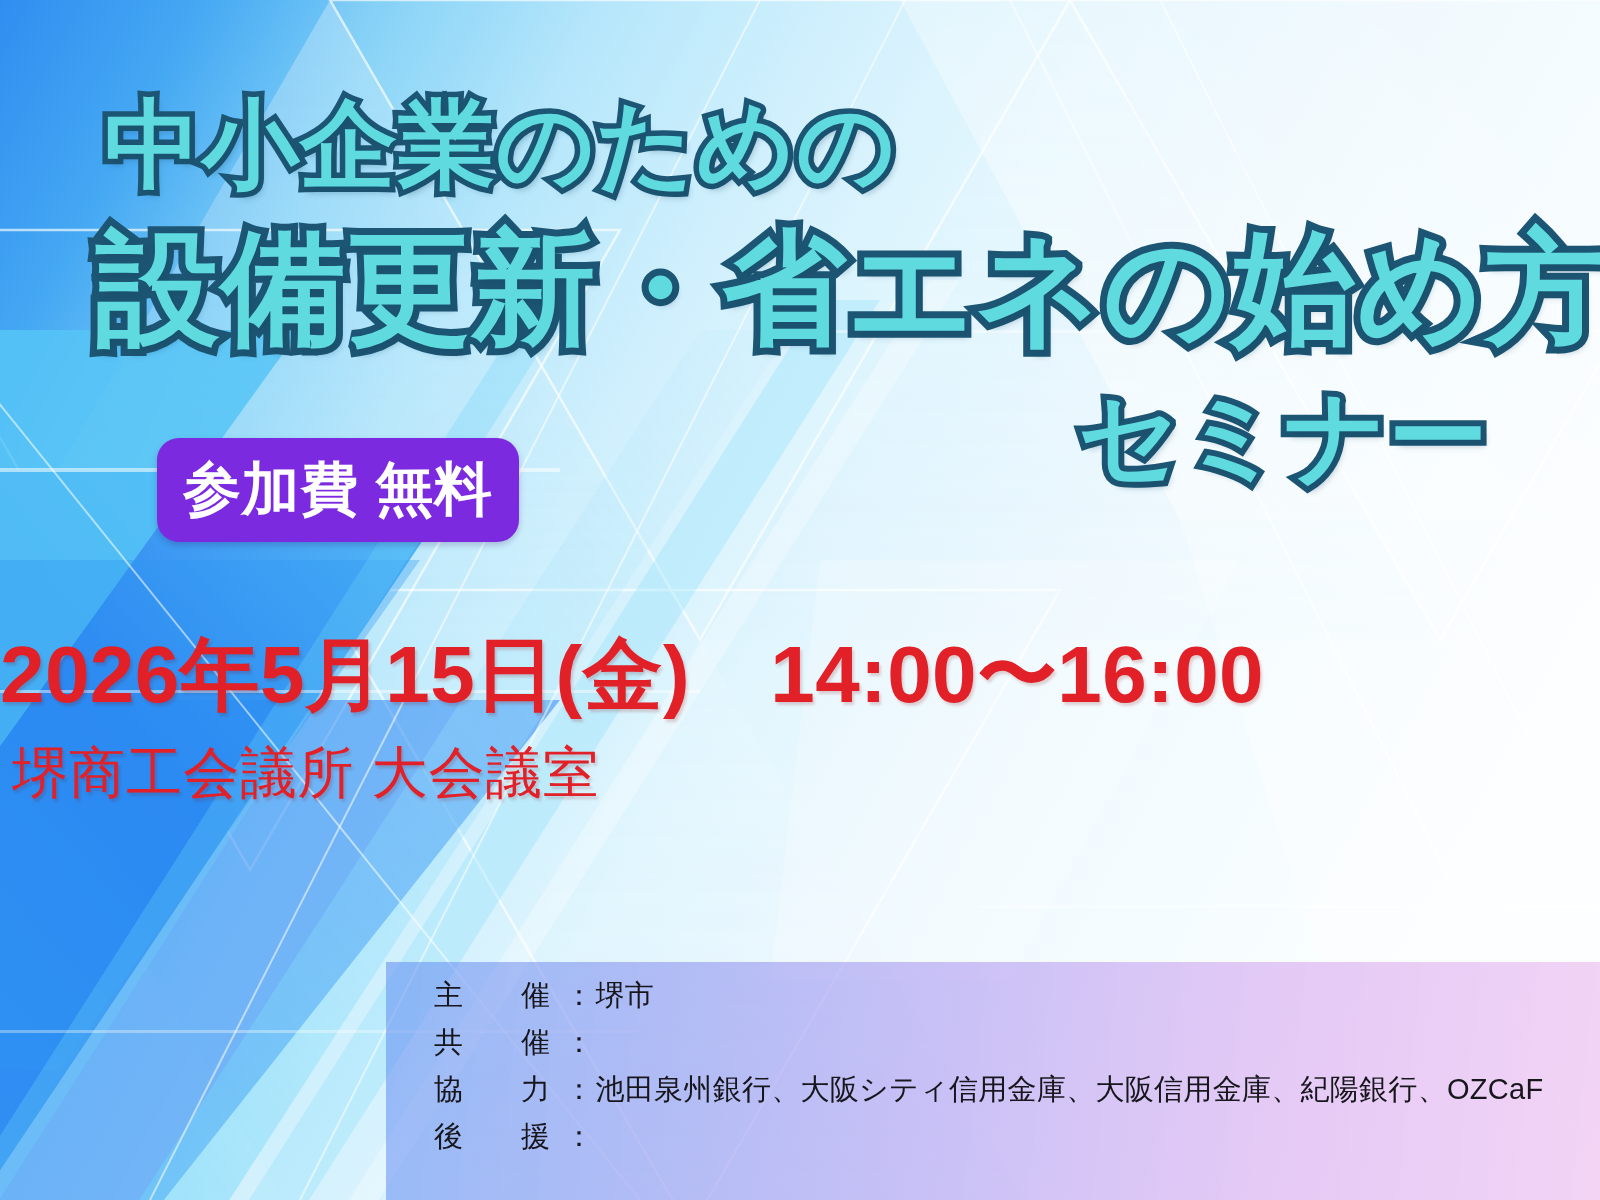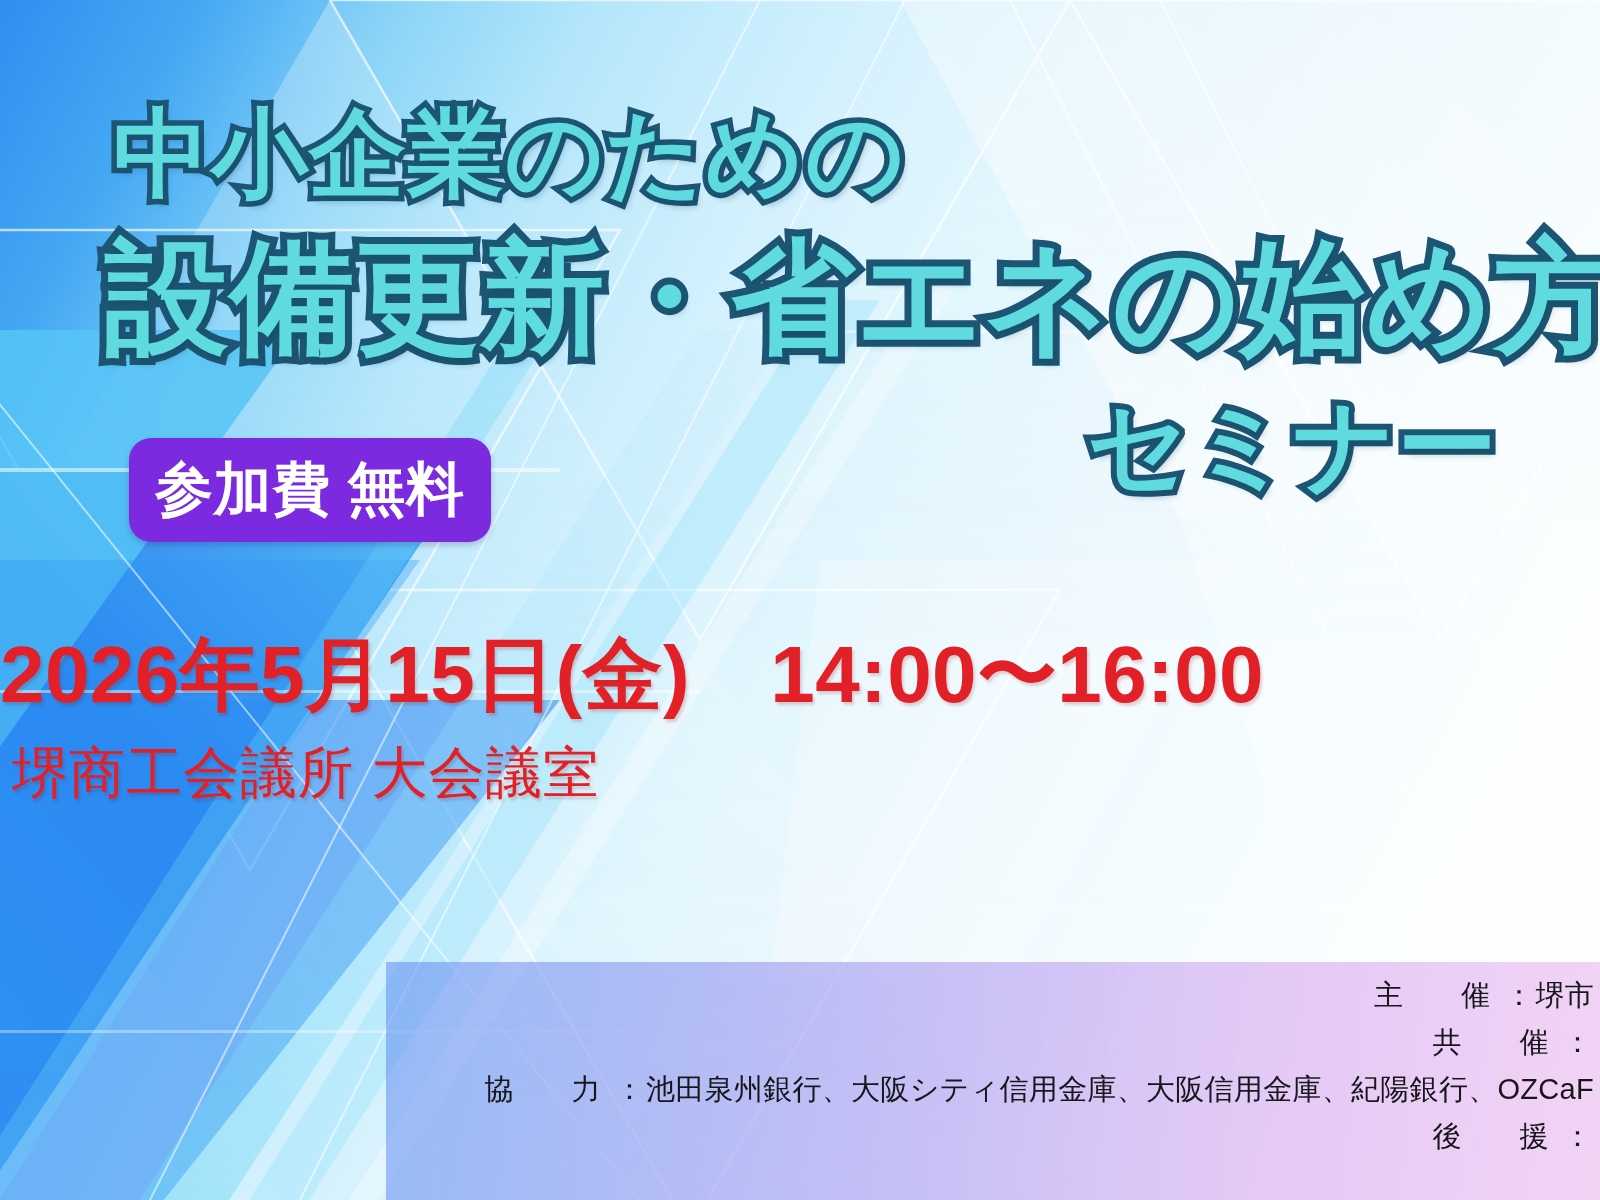--- a/index.html
+++ b/index.html
@@ -16,21 +16,21 @@
   }
 
   
   .geo{position:absolute;inset:0;pointer-events:none;}
   .geo svg{width:100%;height:100%;display:block;}
 
   
   .title-block{position:absolute;left:0;top:0;width:1600px;}
 
   .tline{
-    margin:9px;
+    margin:0;
     color:#5fdadf;
     font-weight:700;
     letter-spacing:0.01em;
     white-space:nowrap;
     -webkit-text-stroke:13px #1d5674;
     paint-order:stroke fill;
     text-shadow:4px 6px 6px rgba(20,70,95,.30);
   }
   .tline-1{
     position:absolute;left:104px;top:96px;
@@ -54,20 +54,21 @@
     background:#7b2ae0;
     color:#ffffff;
     font-size:58px;
     font-weight:700;
     line-height:1;
     border-radius:22px;
     padding:22px 26px 24px 26px;
     white-space:nowrap;
     box-shadow:0 3px 6px rgba(40,10,80,.22);
     letter-spacing:0.01em;
+    margin-left:28px;
   }
 
   
   .event{position:absolute;left:0;top:630px;width:1600px;}
   .event .datetime{
     color:#e12028;font-size:80px;font-weight:700;line-height:1.12;
     white-space:nowrap;letter-spacing:0.005em;
     text-shadow:2px 3px 3px rgba(120,0,0,.18);
     margin:0;
   }
@@ -85,21 +86,21 @@
        rgba(96,140,240,.55) 0%,
        rgba(126,134,236,.52) 22%,
        rgba(164,140,238,.52) 46%,
        rgba(206,150,236,.50) 72%,
        rgba(229,165,234,.48) 100%);
   }
   .org-list{
     position:absolute;left:434px;top:972px;width:1160px;
     color:#17161c;font-size:29px;line-height:1.62;
   }
-  .org-row{display:flex;white-space:nowrap;justify-content:flex-end;}
+  .org-row{display:flex;white-space:nowrap;}
   .org-label{display:inline-block;width:auto;letter-spacing:.5em;}
   .org-sep{padding:0 2px 0 0;}
   .org-value{letter-spacing:.01em;}
 </style>
 </head>
 <body>
 
 <div id="poster">
 
   <div class="geo">

